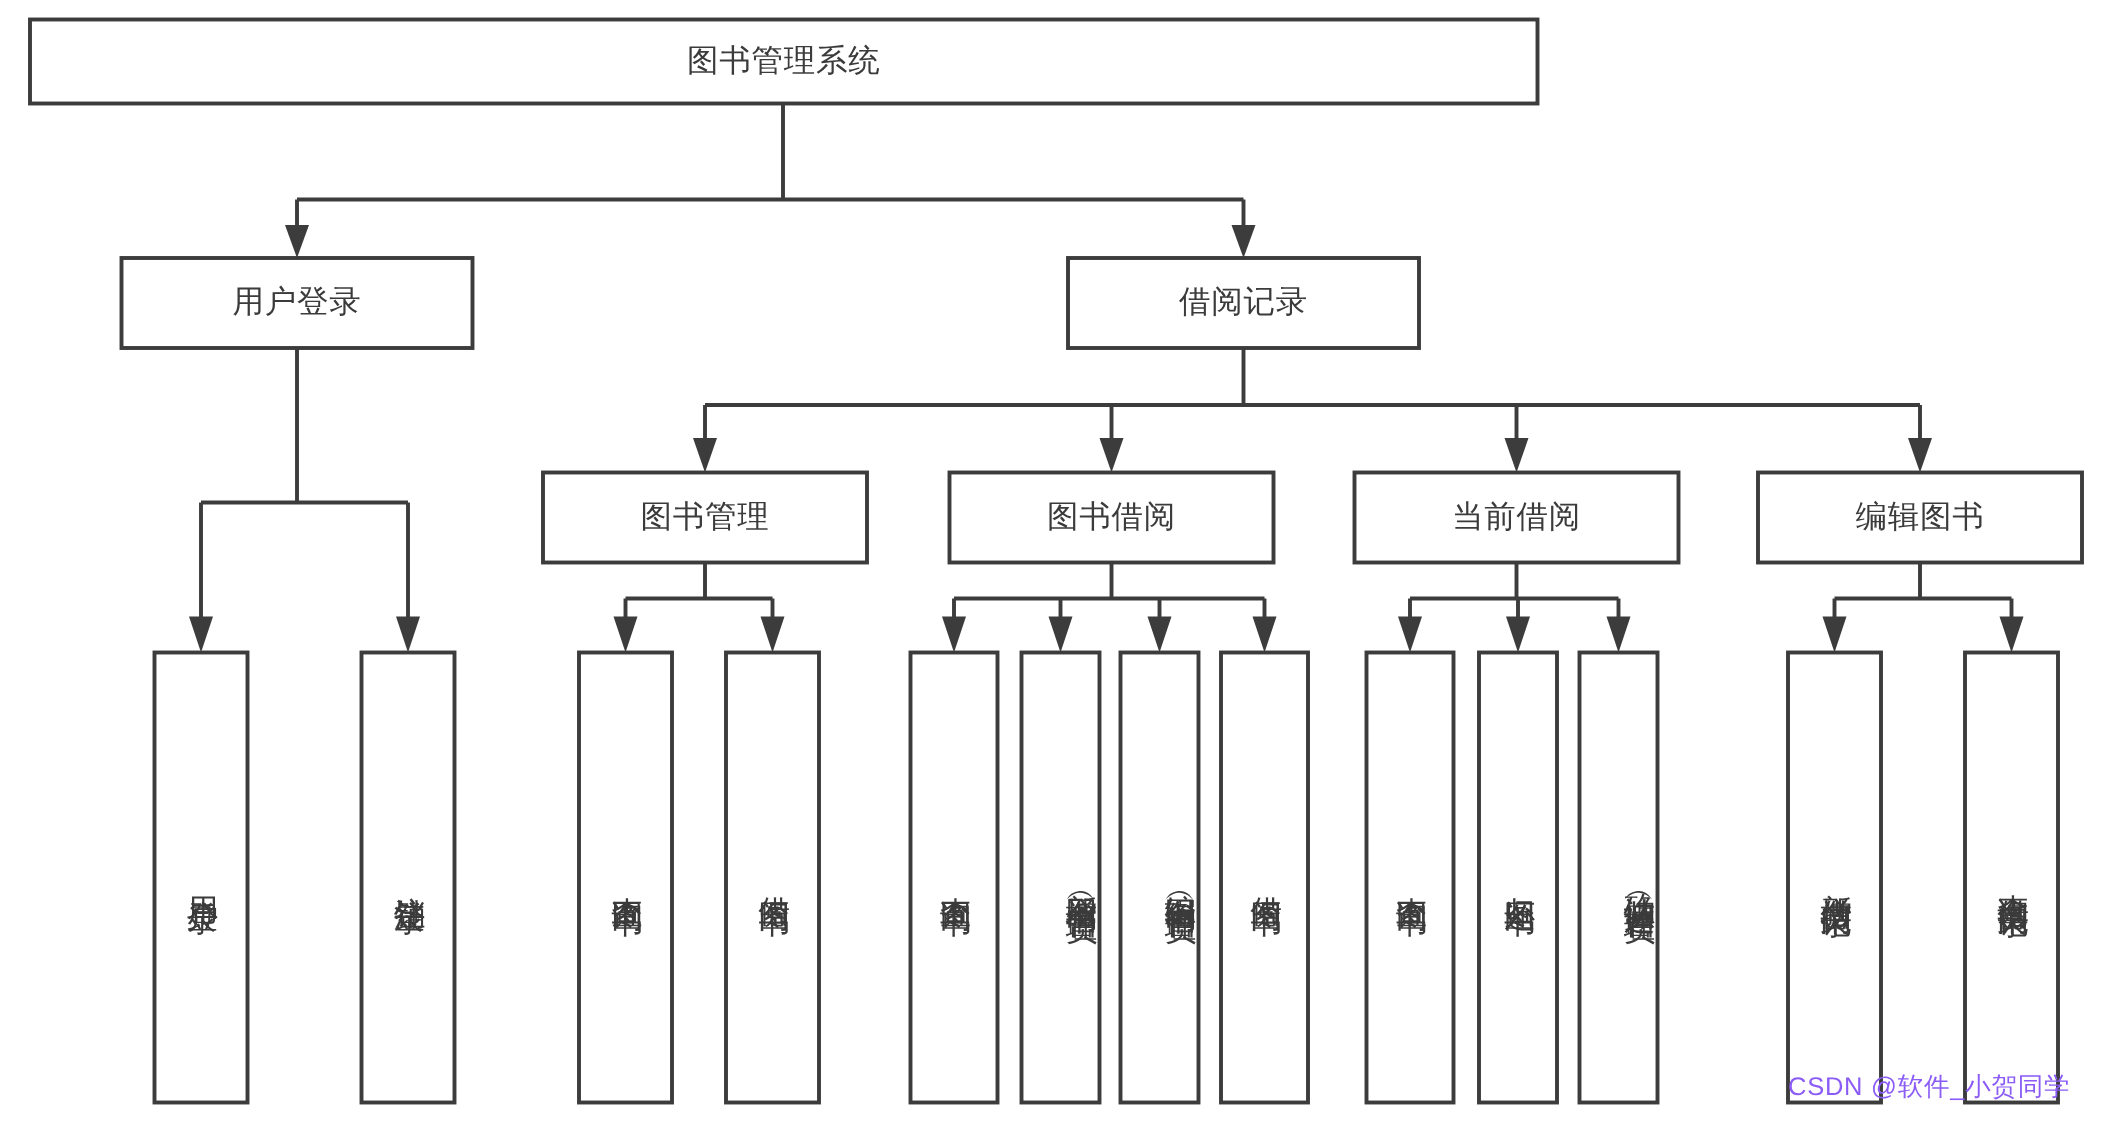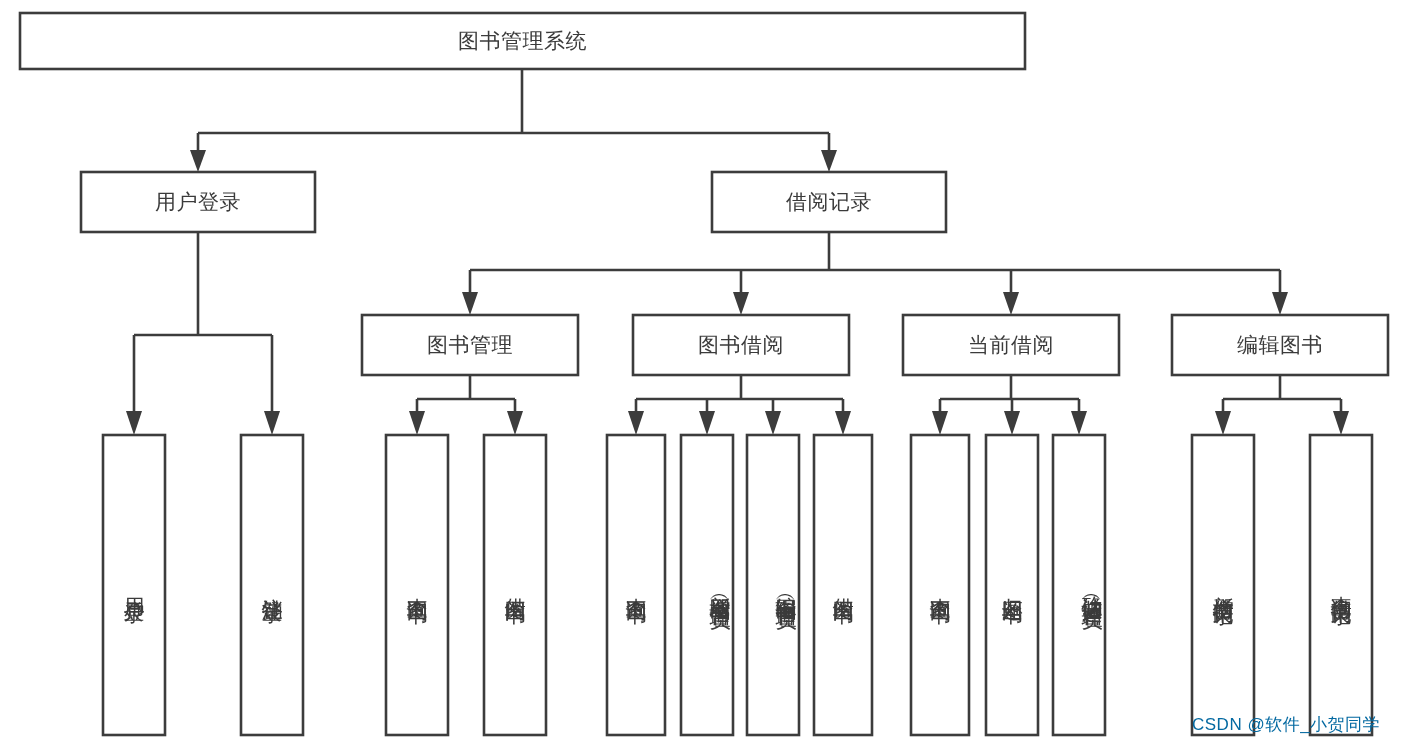--- a/index.html
+++ b/index.html
@@ -61,21 +61,21 @@
   .node-label.vertical {
     writing-mode: vertical-rl;
     text-orientation: upright;
     font-size: 21px;
     line-height: 1.25;
     letter-spacing: 2px;
     white-space: nowrap;
   }
   .watermark {
     position: absolute;
-    color: #0369a1;
+    color: #8b5cf6;
     font-size: 17px;
     font-family: "Liberation Sans", "DejaVu Sans", sans-serif;
     white-space: nowrap;
     letter-spacing: 0.5px;
   }
 </style>
 </head>
 <body>
 
 <div id="diagram-root">

